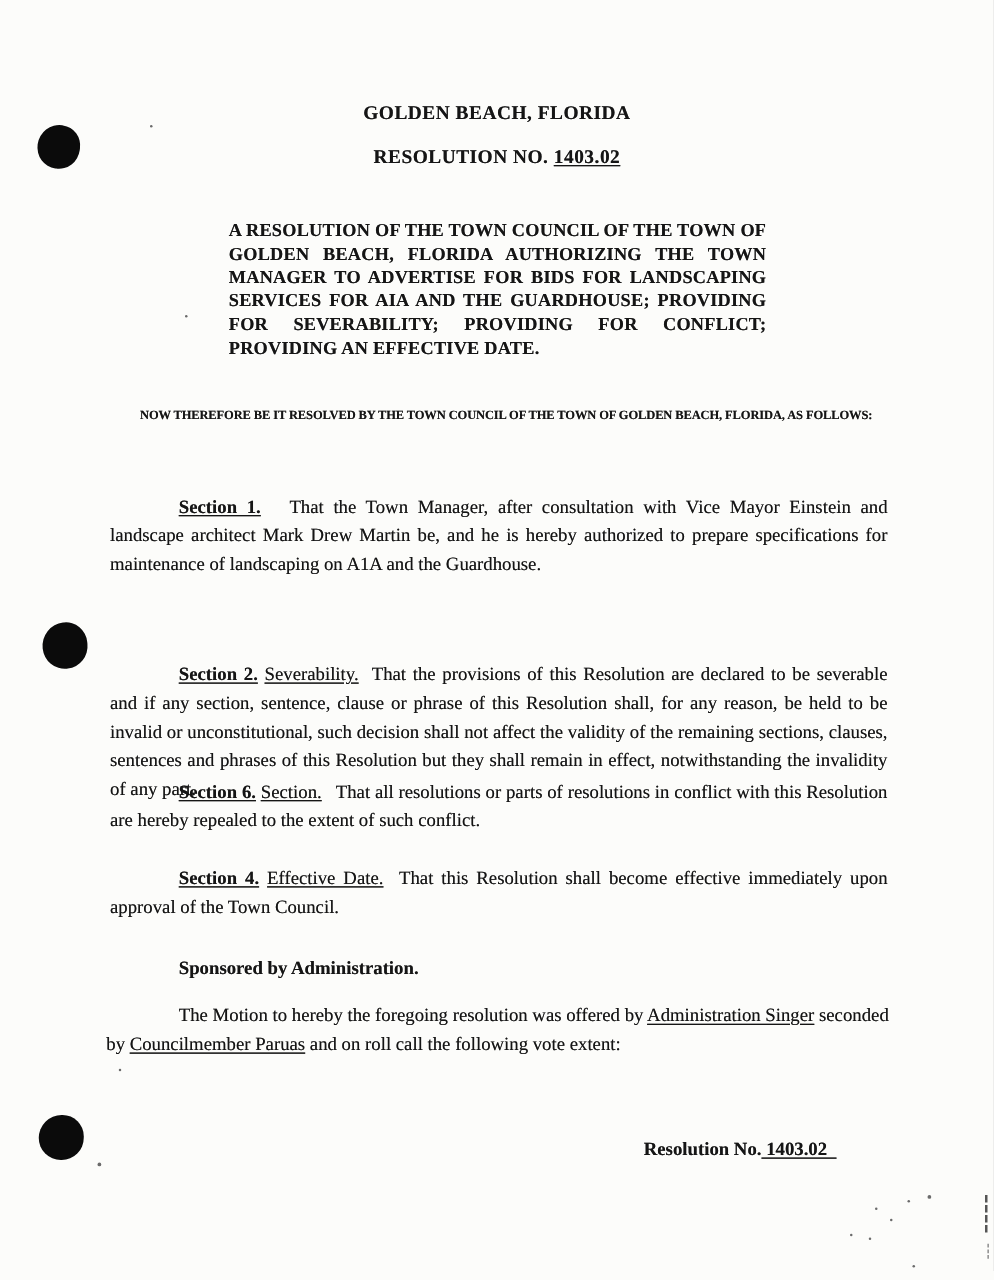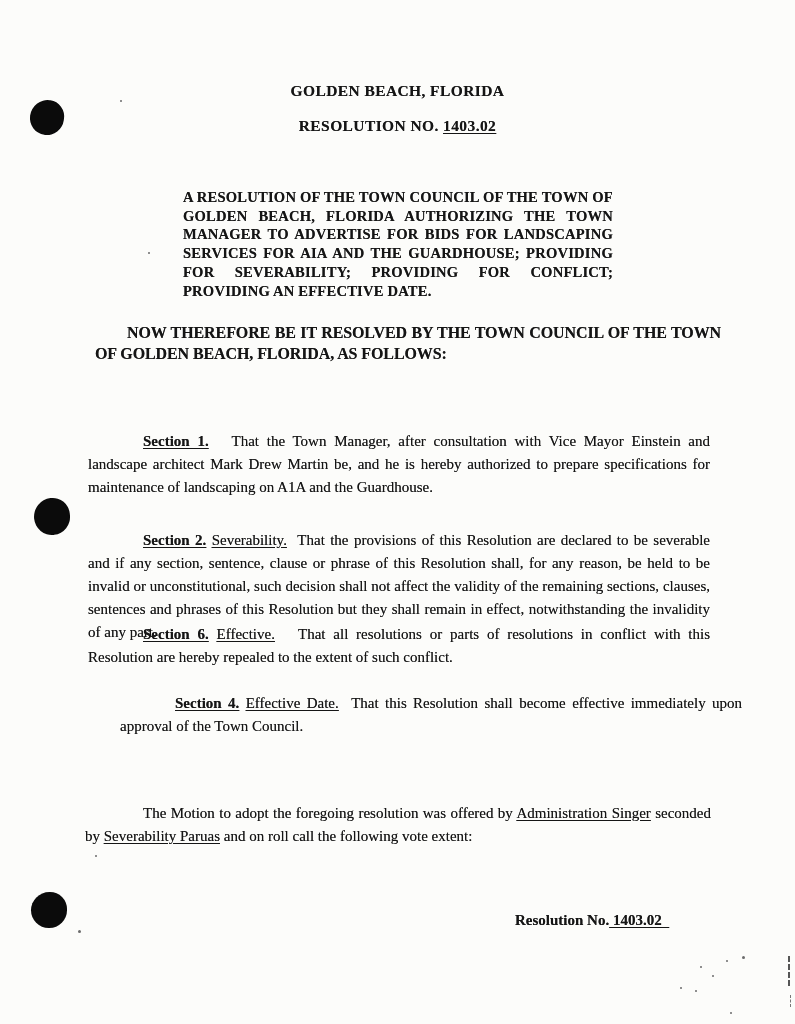--- a/index.html
+++ b/index.html
@@ -14,36 +14,36 @@
     text-shadow:0 0 0.5px rgba(25,25,25,0.65);
   }
   .centered { position:absolute; left:0; width:100%; text-align:center; }
   .title-line { font-weight:bold; font-size:15.5px; letter-spacing:0.4px; }
   #city-line { top:82px; }
   #resolution-line { top:117px; }
 
   #preamble {
     position:absolute; top:176px; left:183px; width:430px;
     font-weight:bold; font-size:14.6px; line-height:18.7px;
-    text-align:justify; letter-spacing:0.2px;margin-top:12px;
+    text-align:justify; letter-spacing:0.2px;
   }
   #resolved {
-    position:absolute; top:323px; left:95px; width:626px;
-    font-weight:bold; font-size:16px; line-height:20.5px;
+    position:absolute; top:323px; left:80px; width:626px;
+    font-weight:bold; font-size:10px; line-height:20.5px;
     text-align:justify; text-indent:32px; letter-spacing:-0.1px;
   }
   .section {
     position:absolute; left:88px; width:622px;
     font-size:15px; line-height:23px;
     text-align:justify; text-indent:55px;
   }
-  #section-1 { top:395px;margin-top:35px; }
+  #section-1 { top:395px; }
   #section-2 { top:490px;margin-top:39px; }
   #section-3 { top:623px; }
-  #section-4 { top:692px;margin-left:32px; }
+  #section-4 { top:692px; }
 
   #sponsor {
     position:absolute; top:767px; left:143px;
     font-weight:bold; font-size:15px;
   }
   #motion {
     position:absolute; top:802px; left:85px; width:626px;
     font-size:15px; line-height:23px;
     text-align:justify; text-indent:58px;
   }
@@ -87,26 +87,27 @@
   <div class="centered title-line" id="resolution-line"><span class="b">RESOLUTION NO. </span><span class="b u">1403.02</span></div>
 
   <div id="preamble">A RESOLUTION OF THE TOWN COUNCIL OF THE TOWN OF GOLDEN BEACH, FLORIDA AUTHORIZING THE TOWN MANAGER TO ADVERTISE FOR BIDS FOR LANDSCAPING SERVICES FOR AIA AND THE GUARDHOUSE; PROVIDING FOR SEVERABILITY; PROVIDING FOR CONFLICT; PROVIDING AN EFFECTIVE DATE.</div>
 
   <div id="resolved">NOW THEREFORE BE IT RESOLVED BY THE TOWN COUNCIL OF THE TOWN OF GOLDEN BEACH, FLORIDA, AS FOLLOWS:</div>
 
   <div class="section" id="section-1"><span class="b u">Section 1.</span><span>&nbsp;&nbsp; That the Town Manager, after consultation with Vice Mayor Einstein and landscape architect Mark Drew Martin be, and he is hereby authorized to prepare specifications for maintenance of landscaping on A1A and the Guardhouse.</span></div>
 
   <div class="section" id="section-2"><span class="b u">Section 2.</span><span> </span><span class="u">Severability.</span><span>&nbsp; That the provisions of this Resolution are declared to be severable and if any section, sentence, clause or phrase of this Resolution shall, for any reason, be held to be invalid or unconstitutional, such decision shall not affect the validity of the remaining sections, clauses, sentences and phrases of this Resolution but they shall remain in effect, notwithstanding the invalidity of any part.</span></div>
 
-  <div class="section" id="section-3"><span class="b u">Section 6.</span><span> </span><span class="u">Effective.</span><span>&nbsp;&nbsp; That all resolutions or parts of resolutions in conflict with this Resolution are hereby repealed to the extent of such conflict.</span></div>
+  <div class="section" id="section-3"><span class="b u">Section 6.</span><span> </span><span class="u">Section.</span><span>&nbsp;&nbsp; That all resolutions or parts of resolutions in conflict with this Resolution are hereby repealed to the extent of such conflict.</span></div>
 
   <div class="section" id="section-4"><span class="b u">Section 4.</span><span> </span><span class="u">Effective Date.</span><span>&nbsp; That this Resolution shall become effective immediately upon approval of the Town Council.</span></div>
 
+  <div id="sponsor">Sponsored by Administration.</div>
 
-  <div id="motion"><span>The Motion to adopt the foregoing resolution was offered by </span><span class="u">Administration Singer</span><span> seconded by </span><span class="u">Severability Paruas</span><span> and on roll call the following vote extent:</span></div>
+  <div id="motion"><span>The Motion to hereby the foregoing resolution was offered by </span><span class="u">Administration Singer</span><span> seconded by </span><span class="u">Councilmember Paruas</span><span> and on roll call the following vote extent:</span></div>
 
   <div id="footer-res"><span class="b">Resolution No.</span><span class="b u">&nbsp;1403.02&nbsp;&nbsp;</span></div>
 
   <div class="speck" style="left:700px; top:966px;"></div>
   <div class="speck" style="left:712px; top:975px;"></div>
   <div class="speck" style="left:726px; top:960px;"></div>
   <div class="speck" style="left:742px; top:956px; width:3px; height:3px;"></div>
   <div class="speck" style="left:680px; top:987px;"></div>
   <div class="speck" style="left:695px; top:990px;"></div>
   <div class="speck" style="left:730px; top:1012px;"></div>

